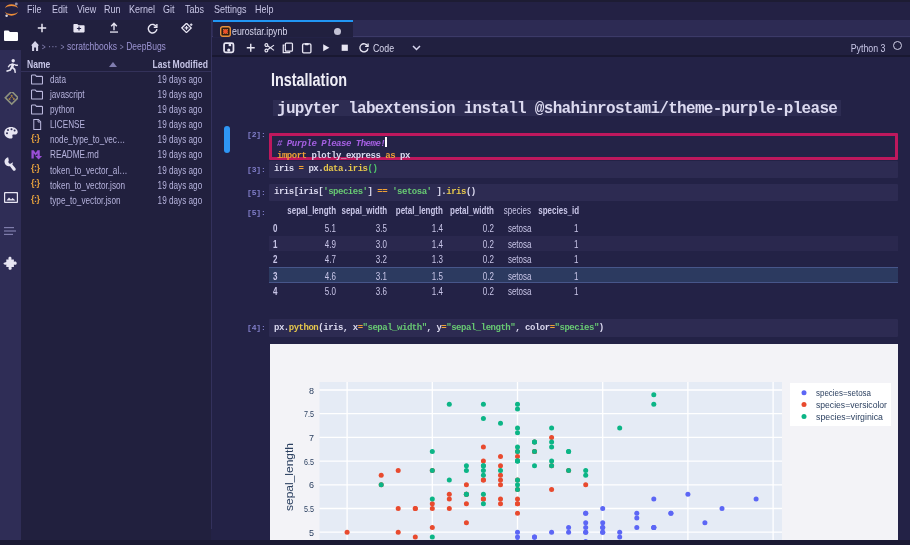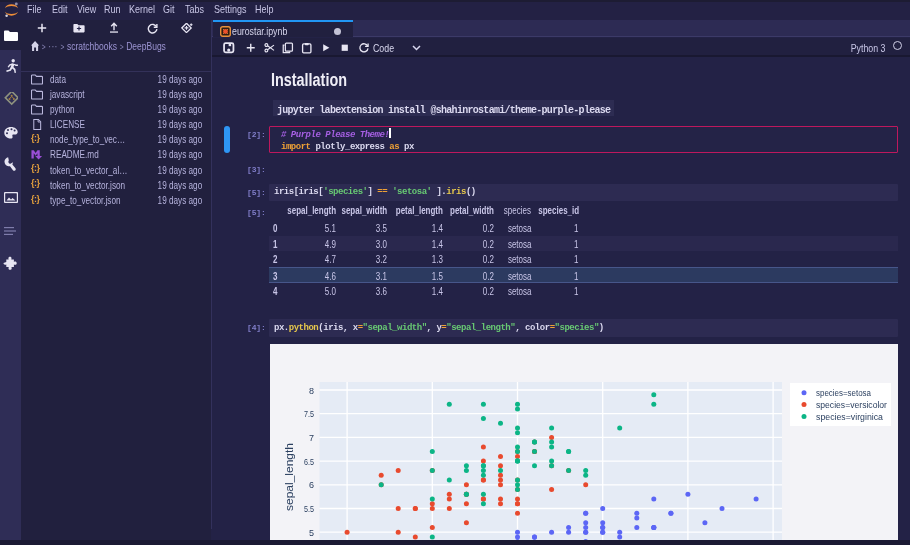--- a/index.html
+++ b/index.html
@@ -38,21 +38,21 @@
 #nbtoolbar .ti { position:absolute; top:4px; width:11.5px; height:11.5px; }
 #codesel { position:absolute; left:161px; top:3.5px; font-size:11px; color:#d8d7ee; transform:scaleX(0.8); transform-origin:0 0; }
 #chev { position:absolute; left:200px; top:7px; }
 #pyk { position:absolute; right:26px; top:3.5px; font-size:11px; color:#c8c6e6; transform:scaleX(0.8); transform-origin:100% 0; white-space:nowrap; }
 #kcirc { position:absolute; right:9px; top:3px; width:9px; height:9px; border-radius:50%; border:1.5px solid #d0cfe6; }
 
 #nb { position:absolute; left:0; top:39px; width:699px; height:501px; }
 .prompt { position:absolute; font-family:"Liberation Mono",monospace; font-size:8px; font-weight:bold; letter-spacing:-0.2px; color:#807ec9; }
 .cellbox { position:absolute; left:57px; width:629px; background:#2d2b52; border-radius:1px; }
 .code { font-family:"Liberation Mono",monospace; font-size:9px; font-weight:bold; letter-spacing:-0.48px; color:#dcdaf0; white-space:pre; line-height:11.5px; }
-#mdcode .code { font-size:10px; letter-spacing:-0.71px; line-height:15px; position:relative; top:-1.5px; }
+#mdcode .code { font-size:16px; letter-spacing:-0.71px; line-height:15px; position:relative; top:-1.5px; }
 .kw { color:#efa136; } .str { color:#68c973; } .fn2 { color:#e7c84c; } .cm { color:#a55fe2; font-style:italic; } .pr { color:#4fc46a; }
 #collapser { position:absolute; left:12px; top:67px; width:6px; height:27px; border-radius:3px; background:#2e96f5; }
 
 .trow { position:absolute; left:57px; width:629px; font-size:10px; color:#c9c6e8; }
 .tcell span { display:inline-block; transform:scaleX(0.8); transform-origin:100% 0; }
 .tcell.li span { transform-origin:0 0; }
 .tcell { position:absolute; top:0; text-align:right; }
 
 #installh { position:absolute; left:58.5px; top:11px; font-size:18px; font-weight:bold; color:#eeedf6; transform:scaleX(0.8); transform-origin:0 0; }
 #mdcode { position:absolute; left:61px; top:41px; height:16px; background:#2d2c52; padding:0 4px; }
@@ -139,20 +139,25 @@
         <path d="M9.9 1.1 V4.2 H6.8" fill="none" stroke="#e7e5f2" stroke-width="1.4"></path>
       </svg>
       <svg style="position:absolute;left:160px;top:3px" width="12" height="10" viewBox="0 0 12 10">
         <rect x="2.2" y="1.6" width="6.6" height="6.6" transform="rotate(45 5.5 4.9)" fill="none" stroke="#e7e5f2" stroke-width="1.3"></rect>
         <path d="M5.5 3 V6.8 M3.6 4.9 H7.4" stroke="#e7e5f2" stroke-width="1.1"></path>
         <path d="M10.2 0.4 V3 M8.9 1.7 H11.5" stroke="#e7e5f2" stroke-width="1"></path>
       </svg>
     <div id="crumb"><svg style="position:relative;top:1px;display:inline-block" width="11" height="10" viewBox="0 0 11 10">
           <path d="M5.5 0 L11 4.6 L9.6 4.6 L9.6 10 L6.8 10 L6.8 6.4 L4.2 6.4 L4.2 10 L1.4 10 L1.4 4.6 L0 4.6 Z" fill="#d4d2e8"></path>
         </svg><span class="sep">&gt;</span><span style="color:#8c88bb;letter-spacing:0.5px">···</span><span class="sep">&gt;</span><span>scratchbooks</span><span class="sep">&gt;</span><span>DeepBugs</span></div>
+    <div id="fhead">
+        <span class="nm">Name</span>
+        <span class="caret"></span>
+        <span class="lm">Last Modified</span>
+      </div>
     <div style="position:absolute;left:0;top:50.5px;width:190px;border-top:1px solid #333159"></div>
     <div id="flist">
         <div class="frow">
           <svg class="fic" width="12" height="11" viewBox="0 0 12 11">
             <path d="M0.5 1.8 Q0.5 1 1.3 1 L4.2 1 L5.5 2.4 L10.7 2.4 Q11.5 2.4 11.5 3.2 L11.5 9.2 Q11.5 10 10.7 10 L1.3 10 Q0.5 10 0.5 9.2 Z" fill="none" stroke="#bcb9de" stroke-width="1.1"></path>
           </svg>
           <span class="fn">data</span>
           <span class="fd">19 days ago</span>
         </div>
 <div class="frow">
@@ -255,25 +260,28 @@
           <path d="M1 1 L4.5 4.5 L8 1" stroke="#d8d7ee" stroke-width="1.5" fill="none"></path>
         </svg>
       <span id="pyk">Python 3</span>
         <span id="kcirc"></span>
     </div>
     <div id="nb">
       <div id="installh">Installation</div>
       <div id="mdcode"><span class="code">jupyter labextension install @shahinrostami/theme-purple-please</span></div>
       <div id="collapser"></div>
       <div class="prompt" style="left:19px;top:70.5px;width:34.5px;text-align:right">[2]:</div>
-        <div class="cellbox" style="top:67px;height:27px;background:#242347;border:1px solid #be185d;padding:1px 0 0 11px">
+        <div class="cellbox" style="top:74px;height:27px;background:#242347;border:3px solid #be185d;padding:1px 0 0 5px">
 <div class="code"><span class="cm"># Purple Please Theme!</span><span style="display:inline-block;width:1.5px;height:10px;background:#fff;vertical-align:-1px"></span>
 <span class="kw">import</span> plotly_express <span class="kw">as</span> px</div>
         </div>
         <div class="prompt" style="left:19px;top:105.5px;width:34.5px;text-align:right">[3]:</div>
+        <div class="cellbox" style="top:102px;height:17px;padding:3px 0 0 5px">
+<div class="code">iris <span class="kw">=</span> px.<span class="fn2">data</span>.<span class="fn2">iris</span><span class="pr">()</span></div>
+        </div>
         <div class="prompt" style="left:19px;top:128.5px;width:34.5px;text-align:right">[5]:</div>
         <div class="cellbox" style="top:125px;height:16.5px;padding:2.5px 0 0 5px">
 <div class="code">iris[iris[<span class="str">'species'</span>] <span class="kw">==</span> <span class="str">'setosa'</span> ].<span class="fn2">iris</span>()</div>
         </div>
         <div class="prompt" style="left:19px;top:263.5px;width:34.5px;text-align:right">[4]:</div>
         <div class="cellbox" style="top:260px;height:17.5px;padding:3.5px 0 0 5px">
 <div class="code">px.<span class="fn2">python</span>(iris, x<span class="kw">=</span><span class="str">"sepal_width"</span>, y<span class="kw">=</span><span class="str">"sepal_length"</span>, color<span class="kw">=</span><span class="str">"species"</span>)</div>
         </div>
       <div class="prompt" style="left:19px;top:149px;width:34.5px;text-align:right">[5]:</div>
 <div class="trow" style="top:146px;height:14px">

